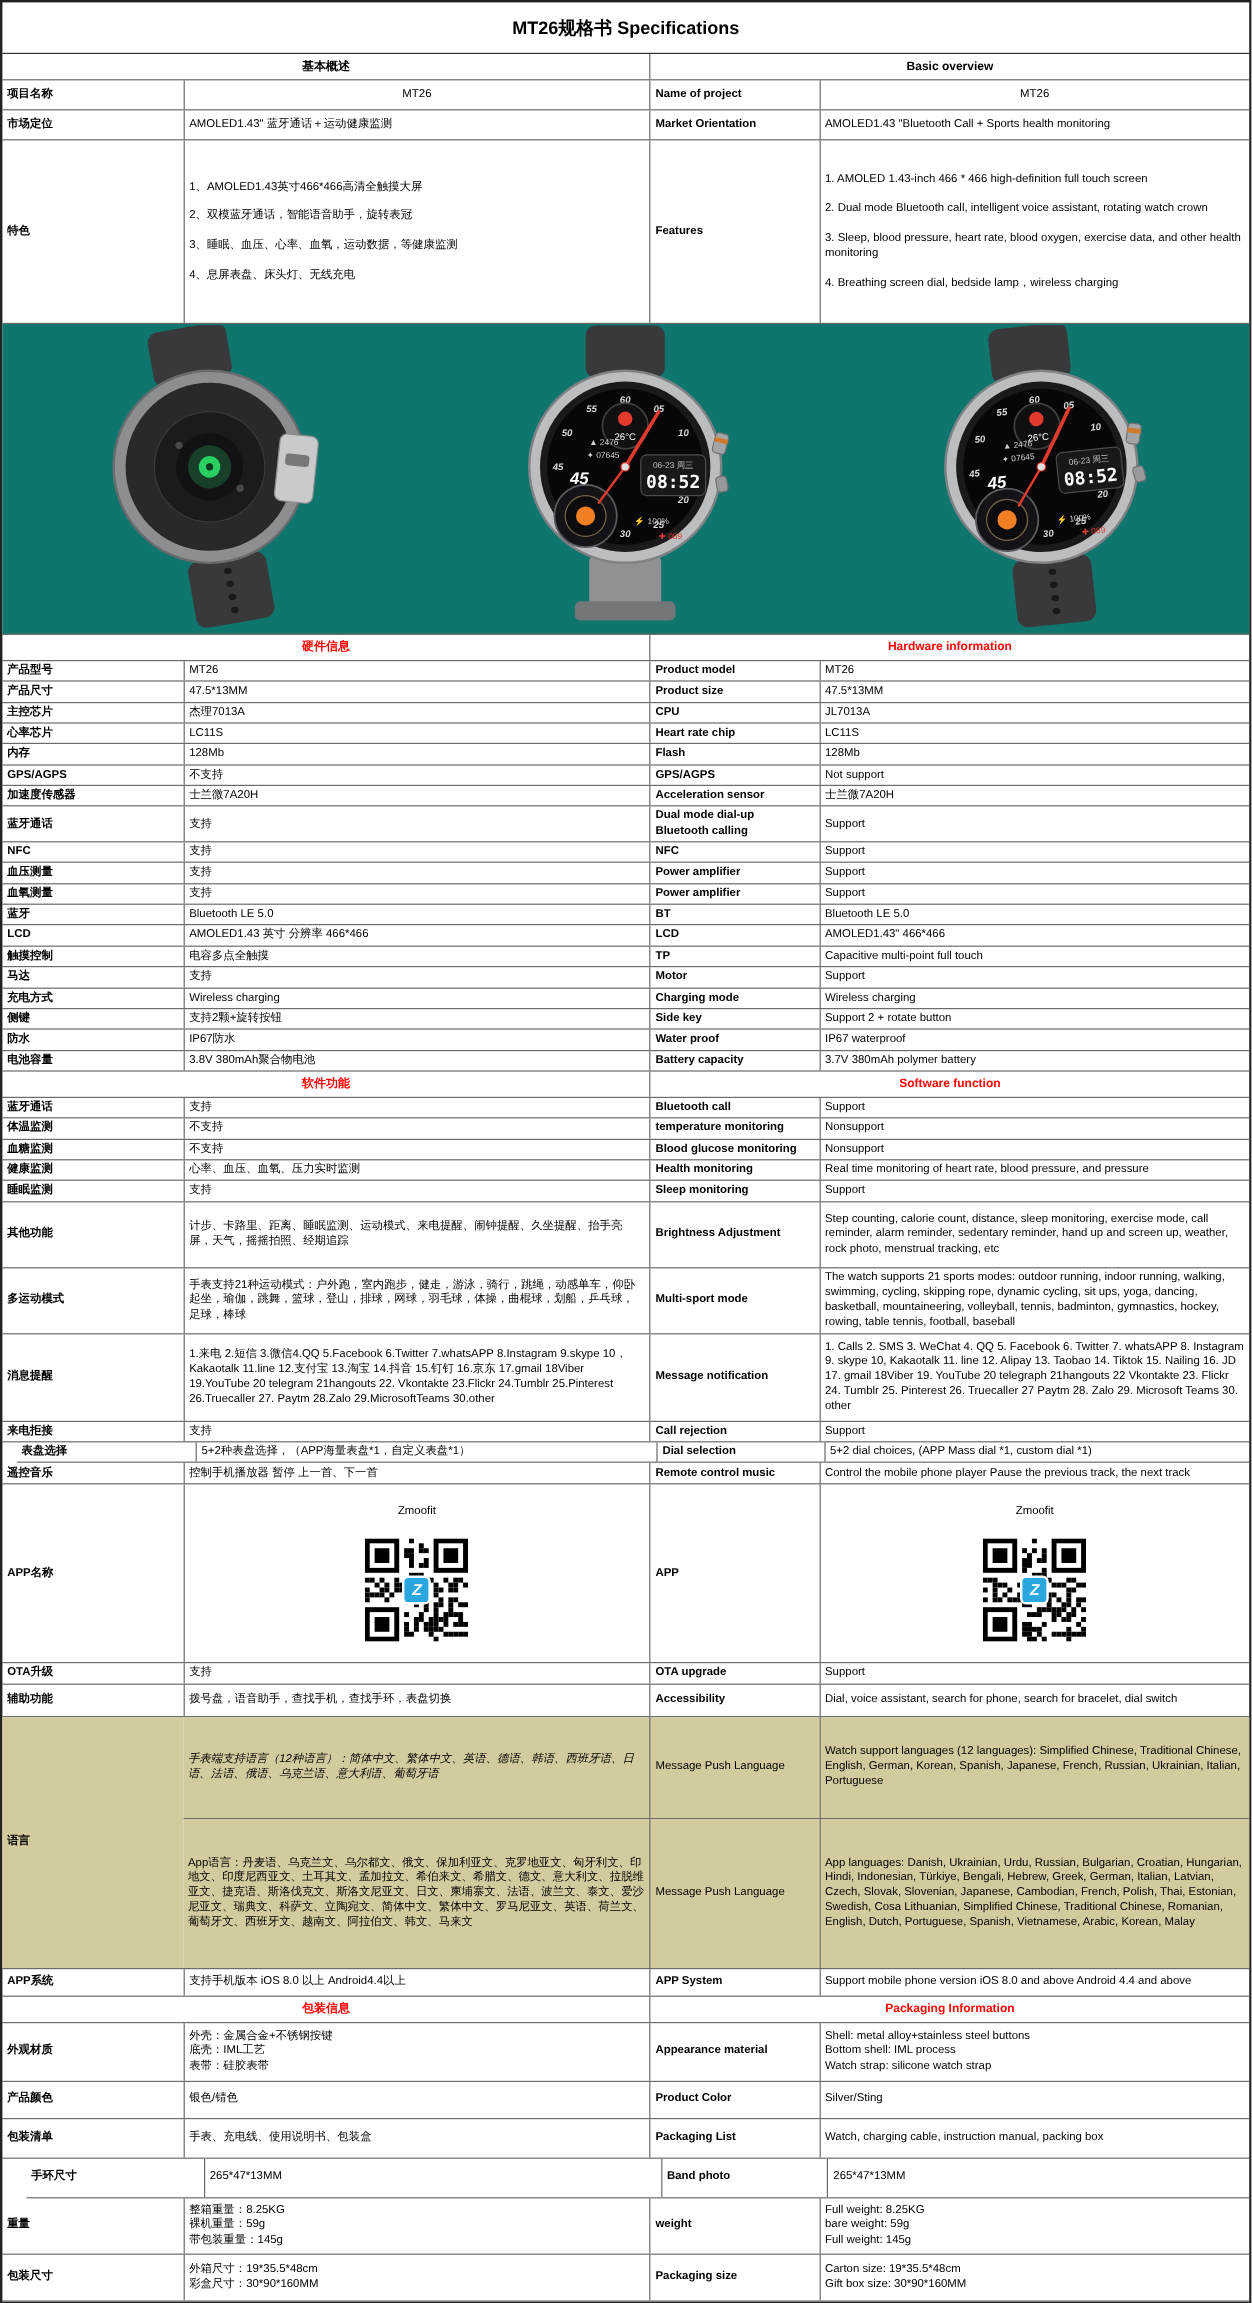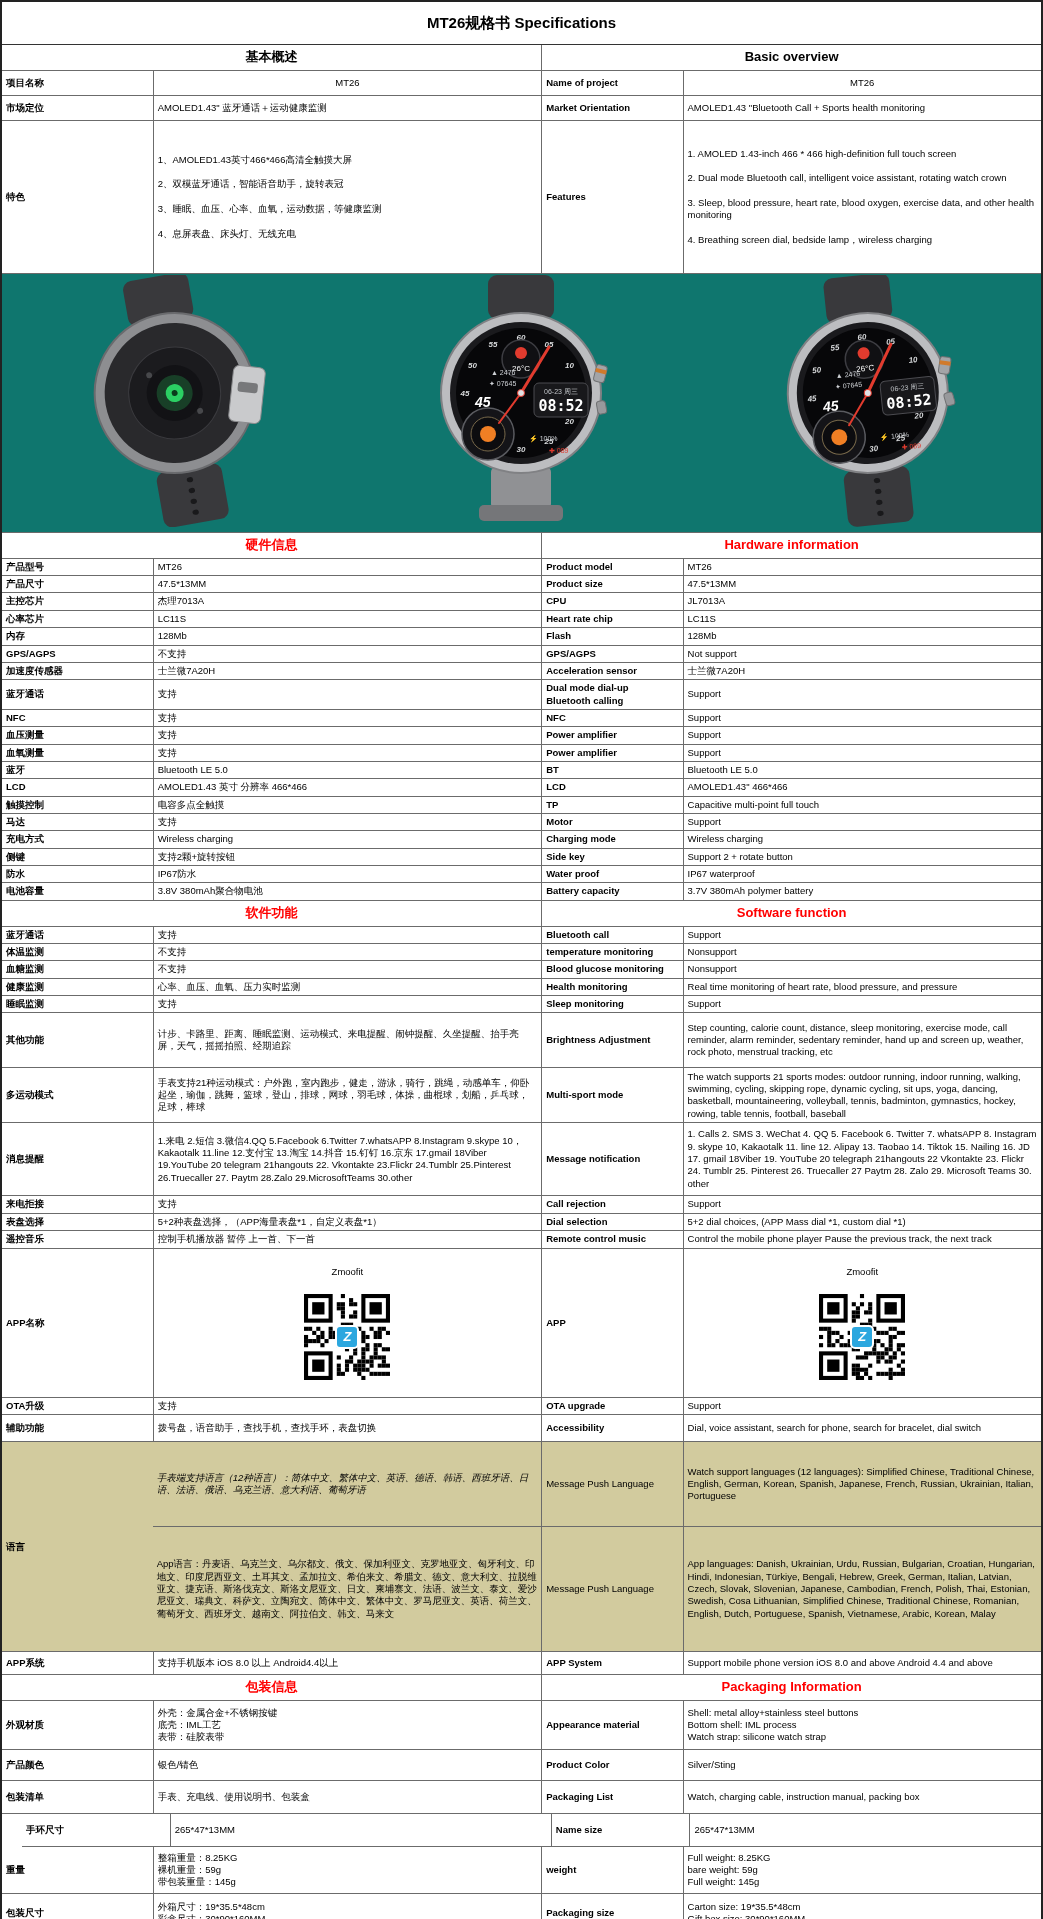--- a/index.html
+++ b/index.html
@@ -8,21 +8,21 @@
     font-weight:bold;font-size:15px;border-bottom:1.5px solid #333;}
   .trow{display:flex;border-bottom:1px solid #6b6b6b;align-items:stretch;}
   .cell{box-sizing:border-box;padding:2px 4px;font-size:9.5px;line-height:1.3;
     display:flex;align-items:center;white-space:pre-line;border-left:1px solid #6b6b6b;overflow:hidden;}
   .cell:first-child{border-left:none;}
   .c1{width:14.5%;font-weight:bold;}
   .c2{width:37.4%;}
   .c3{width:13.6%;font-weight:bold;}
   .c4{width:34.5%;}
   .center{justify-content:center;text-align:center;}
-  .sec-head .cell{justify-content:center;text-align:right;font-weight:bold;font-size:13px;padding:4px;}
+  .sec-head .cell{justify-content:center;text-align:right;font-weight:bold;font-size:10px;padding:4px;}
   .h1{width:51.9%;}
   .h2{width:48.1%;border-left:1px solid #6b6b6b;}
   .red{color:#ff0000;}
   .subcol{display:flex;flex-direction:column;width:85.5%;}
   .subrow{display:flex;flex:1;border-top:1px solid #6b6b6b;}
   .subrow:first-child{border-top:none;}
   .c2s{width:43.74%;border-left:none;}
   .c3s{width:15.91%;font-weight:normal;}
   .c4s{width:40.35%;}
   .imgrow{display:flex;justify-content:space-around;align-items:center;min-height:258px;
@@ -361,21 +361,21 @@
         <div class="cell c2">1.来电 2.短信 3.微信4.QQ 5.Facebook 6.Twitter 7.whatsAPP  8.Instagram  9.skype 10，Kakaotalk 11.line 12.支付宝  13.淘宝 14.抖音 15.钉钉  16.京东 17.gmail 18Viber  19.YouTube 20 telegram 21hangouts 22. Vkontakte 23.Flickr 24.Tumblr 25.Pinterest 26.Truecaller 27. Paytm 28.Zalo 29.MicrosoftTeams 30.other</div>
         <div class="cell c3">Message notification</div>
         <div class="cell c4">1. Calls 2. SMS 3. WeChat 4. QQ 5. Facebook 6. Twitter 7. whatsAPP 8. Instagram 9. skype 10, Kakaotalk 11. line 12. Alipay 13. Taobao 14. Tiktok 15. Nailing 16. JD 17. gmail 18Viber 19. YouTube 20 telegraph 21hangouts 22 Vkontakte 23. Flickr 24. Tumblr 25. Pinterest 26. Truecaller 27 Paytm 28. Zalo 29. Microsoft Teams 30. other</div>
       </div>
       <div class="trow">
         <div class="cell c1">来电拒接</div>
         <div class="cell c2">支持</div>
         <div class="cell c3">Call rejection</div>
         <div class="cell c4">Support</div>
       </div>
-      <div class="trow" style="min-height: 15px;">
+      <div class="trow" style="min-height: 15px; margin-left: 12px;">
         <div class="cell c1">表盘选择</div>
         <div class="cell c2">5+2种表盘选择，（APP海量表盘*1，自定义表盘*1）</div>
         <div class="cell c3">Dial selection</div>
         <div class="cell c4">5+2 dial choices, (APP Mass dial *1, custom dial *1)</div>
       </div>
       <div class="trow" style="min-height: 17px;">
         <div class="cell c1">遥控音乐</div>
         <div class="cell c2">控制手机播放器 暂停 上一首、下一首</div>
         <div class="cell c3">Remote control music</div>
         <div class="cell c4">Control the mobile phone player Pause the previous track, the next track</div>
@@ -684,21 +684,21 @@
       </div>
       <div class="trow" style="min-height: 32px;">
         <div class="cell c1">包装清单</div>
         <div class="cell c2">手表、充电线、使用说明书、包装盒</div>
         <div class="cell c3">Packaging List</div>
         <div class="cell c4">Watch, charging cable, instruction manual, packing box</div>
       </div>
       <div class="trow" style="min-height: 32px; margin-left: 20px;">
         <div class="cell c1">手环尺寸</div>
         <div class="cell c2">265*47*13MM</div>
-        <div class="cell c3">Name size</div>
+        <div class="cell c3">Band photo</div>
         <div class="cell c4">265*47*13MM</div>
       </div>
       <div class="trow" style="min-height: 46px;">
         <div class="cell c1">重量</div>
         <div class="cell c2">整箱重量：8.25KG
 裸机重量：59g
 带包装重量：145g</div>
         <div class="cell c3">weight</div>
         <div class="cell c4">Full weight: 8.25KG
  bare weight: 59g

